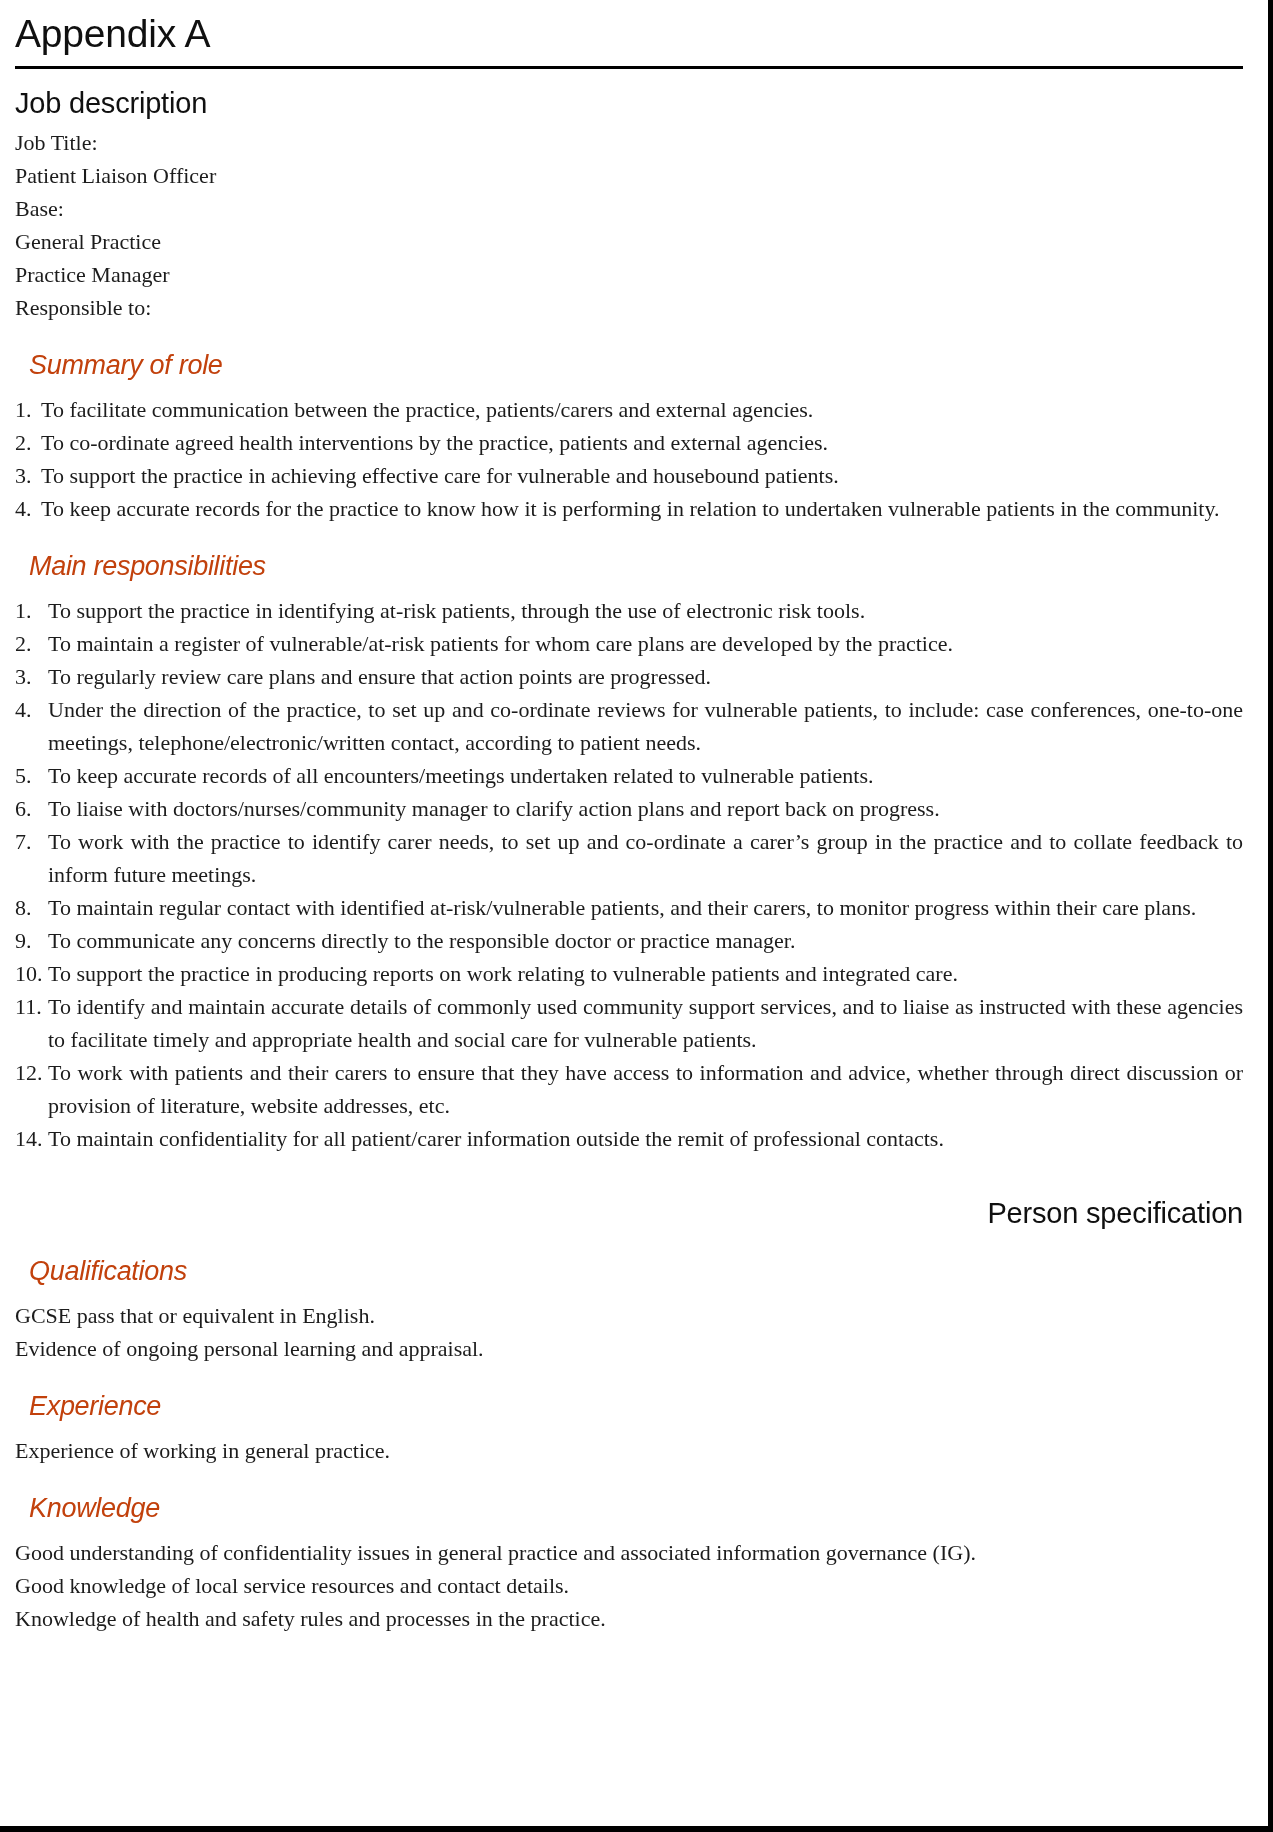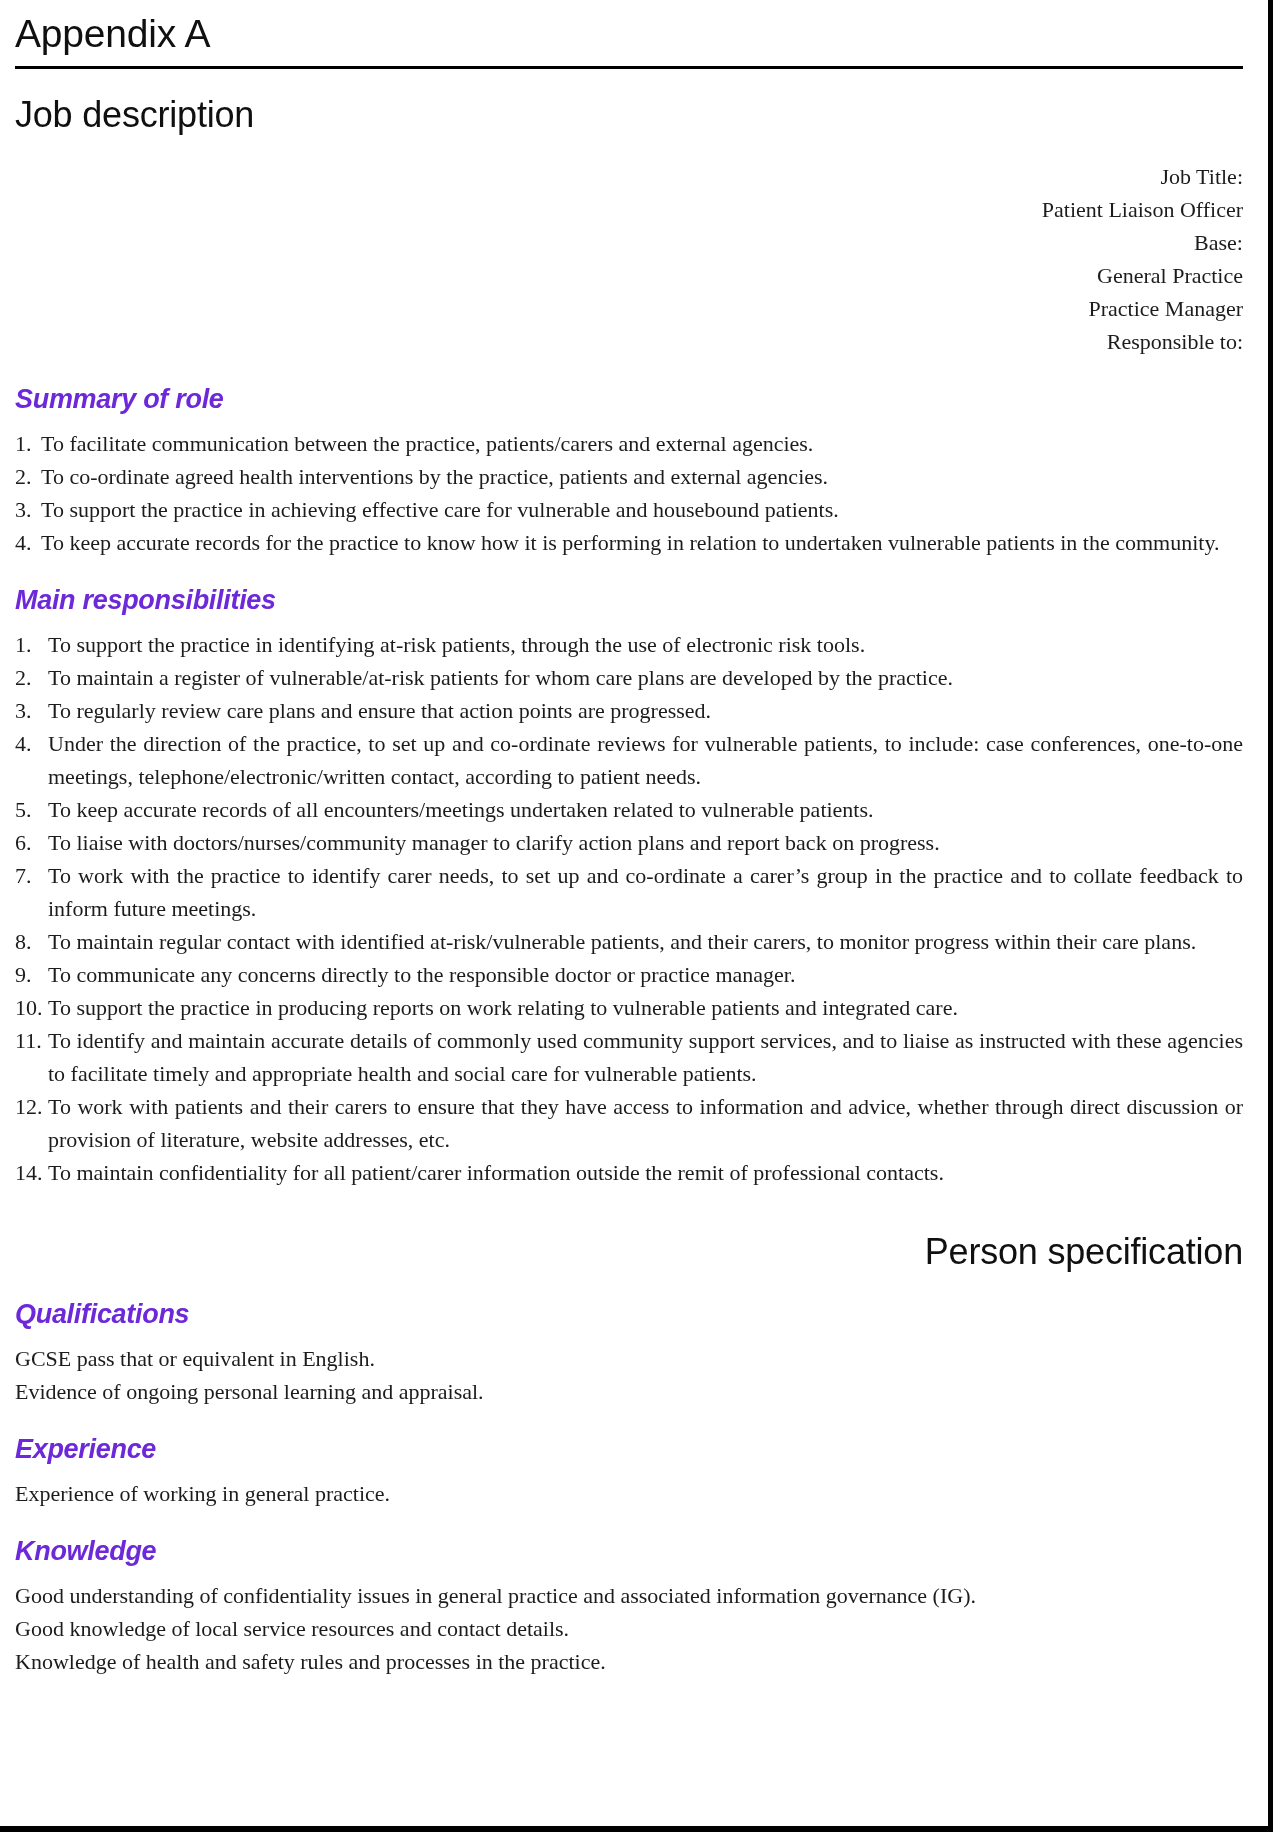--- a/index.html
+++ b/index.html
@@ -43,47 +43,47 @@
     color: #101010;
     margin: 0;
   }
   .rule {
     border: none;
     border-top: 3px solid #000;
     margin: 9px 0 0 0;
   }
   .h2 {
     font-family: "Liberation Sans", sans-serif;
-    font-size: 36px;
+    font-size: 29px;
     font-weight: 400;
     letter-spacing: -0.2px;
     color: #101010;
-    margin: 25px 0 0 0;
+    margin: 18px 0 0 0;
   }
   .h2.person {
     margin-top: 42px;
     text-align: right;
   }
   .h3 {
     font-family: "Liberation Sans", sans-serif;
     font-style: italic;
-    font-weight: 700;
+    font-weight: 400;
     font-size: 27px;
     letter-spacing: -0.3px;
-    color: #6d28d9;
-    margin: 26px 0 12px 0;
+    color: #c2410c;
+    margin: 26px 0 12px 14px;
   }
   
   .serif, .li {
     font-family: "Liberation Serif", serif;
     font-size: 22px;
     line-height: 33px;
     color: #1c1c1c;
   }
-  .jobinfo { margin-top: 24px; text-align: right; }
+  .jobinfo { margin-top: 6px; }
   .jobinfo p { margin: 0; }
   .partners { margin-top: 30px; }
   .list { margin: 0; }
   .li {
     display: flex;
     align-items: flex-start;
   }
   .li .num { flex: 0 0 26px; }
   .resp .num { flex: 0 0 33px; }
   .li .txt {

